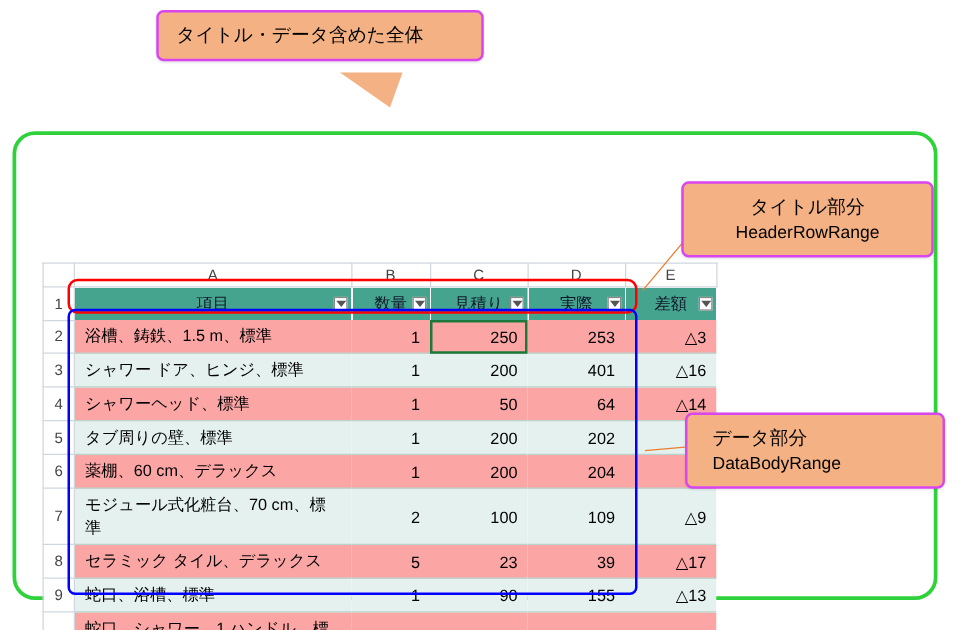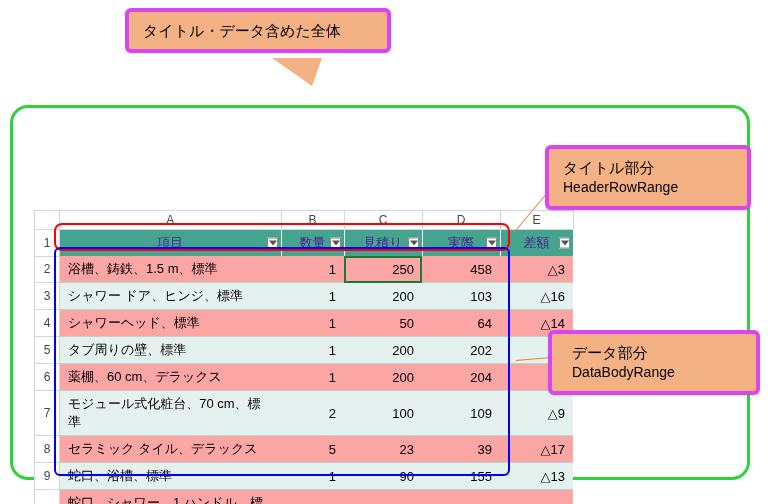--- a/index.html
+++ b/index.html
@@ -8,21 +8,21 @@
     font-family: "Meiryo", "MS PGothic", sans-serif;
     background: #fff;
     position: relative;
     width: 768px;
     height: 504px;
     box-sizing: border-box;
   }
   .callout {
     position: absolute;
     background: #F4B183;
-    border: 4px solid #d946ef;
+    border: 2px solid #d946ef;
     border-radius: 6px;
     padding: 8px 14px;
     font-size: 15px;
     line-height: 1.4;
     box-shadow: 0 1px 2px rgba(0,0,0,0.1);
     z-index: 10;
   }
   .callout .line2 { font-size: 14px; }
   .callout-tail {
     position: absolute;
@@ -60,21 +60,21 @@
   .row-hdr {
     background: #fff;
     border: 1px solid #d0d7de;
     text-align: center;
     font-size: 12px;
     color: #444;
     width: 22px;
   }
   .th-cell {
     background: #45A48E;
-    color: #4c1d95;
+    color: #0f172a;
     border-right: 1px solid #ffffff55;
     padding: 4px 6px;
     text-align: center;
     font-weight: normal;
     position: relative;
   }
   .th-cell .filter-icon, .filter-icon {
     position: absolute;
     right: 3px;
     top: 50%;
@@ -135,21 +135,21 @@
   }
 </style>
 </head>
 <body>
 
 <div class="callout" style="left:125px; top:8px; width:230px;">
   <div>タイトル・データ含めた全体</div>
 </div>
 <div class="callout-tail" style="left:272px; top:58px; border-width:28px 10px 0 40px; border-color:#F4B183 transparent transparent transparent;"></div>
 
-<div class="callout" style="left:545px; top:145px; width:170px;">
+<div class="callout" style="left:545px; top:145px; width:170px;text-align:center;">
   <div>タイトル部分</div>
   <div class="line2">HeaderRowRange</div>
 </div>
 <div class="leader-line" style="left:514px; top:232px; width:60px; transform:rotate(-50deg);"></div>
 
 <div class="callout" style="left:548px; top:330px; width:170px;padding-left:20px;">
   <div>データ部分</div>
   <div class="line2">DataBodyRange</div>
 </div>
 <div class="leader-line" style="left:516px; top:360px; width:32px; transform:rotate(-5deg);"></div>
@@ -178,29 +178,29 @@
       <td class="th-cell col-c"><span>見積り</span><span class="filter-icon"></span></td>
       <td class="th-cell col-d"><span>実際</span><span class="filter-icon"></span></td>
       <td class="th-cell col-e"><span>差額</span><span class="filter-icon"></span></td>
     </tr>
 
     <tr>
       <td class="row-hdr">2</td>
       <td class="data-cell col-a">浴槽、鋳鉄、1.5 m、標準</td>
       <td class="data-cell num">1</td>
       <td class="data-cell num selected-cell">250</td>
-      <td class="data-cell num">458</td>
+      <td class="data-cell num">253</td>
       <td class="data-cell num">△3</td>
     </tr>
     <tr class="band">
       <td class="row-hdr">3</td>
       <td class="data-cell col-a">シャワー ドア、ヒンジ、標準</td>
       <td class="data-cell num">1</td>
       <td class="data-cell num">200</td>
-      <td class="data-cell num">103</td>
+      <td class="data-cell num">401</td>
       <td class="data-cell num">△16</td>
     </tr>
     <tr>
       <td class="row-hdr">4</td>
       <td class="data-cell col-a">シャワーヘッド、標準</td>
       <td class="data-cell num">1</td>
       <td class="data-cell num">50</td>
       <td class="data-cell num">64</td>
       <td class="data-cell num">△14</td>
     </tr>

